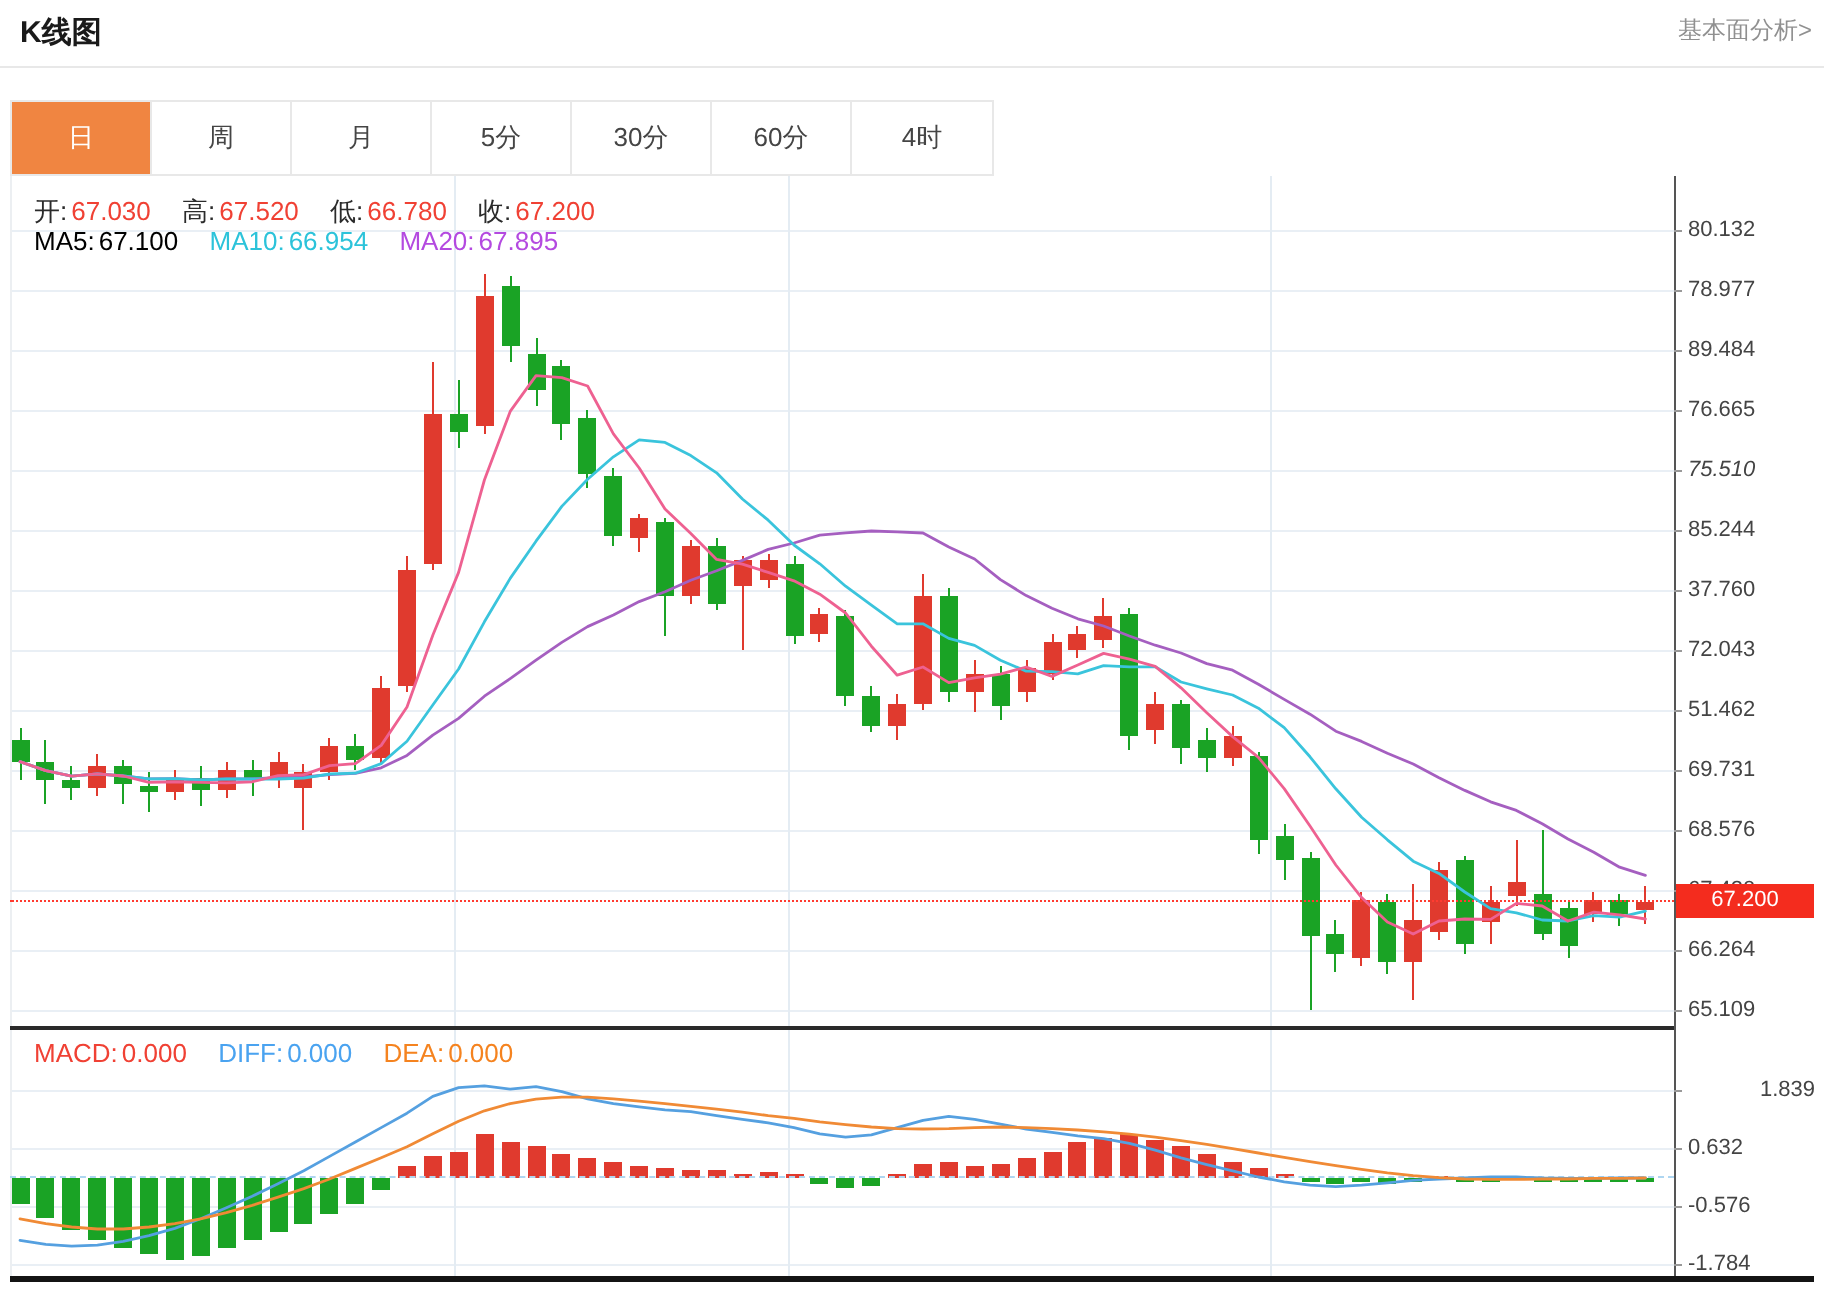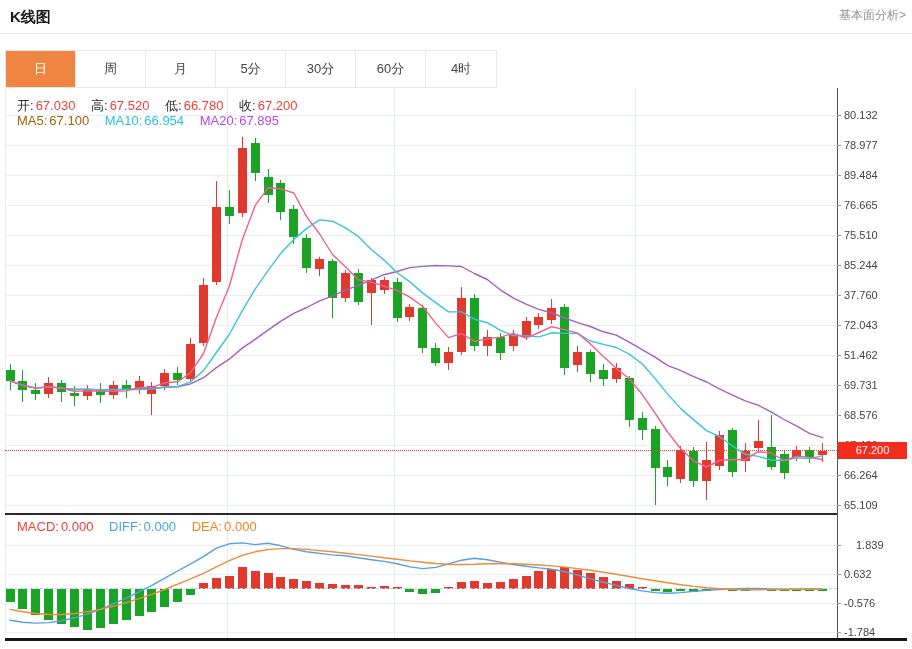--- a/index.html
+++ b/index.html
@@ -24,21 +24,21 @@
   .bottomline{position:absolute;left:5px;top:638px;width:902px;height:2.5px;background:#141414;z-index:3;}
   .priceline{position:absolute;left:5px;width:832px;height:0;border-top:1px dotted #ff3b30;z-index:4;}
   .zeroline{position:absolute;left:5px;top:588px;width:832px;height:0;border-top:1px dashed #aed6f1;z-index:4;}
   .pricetag{position:absolute;left:838px;width:69px;height:17px;background:#f42c1e;color:#fff;
             font-size:11px;line-height:17px;text-align:center;z-index:8;}
   .legend{position:absolute;left:17px;font-size:13px;z-index:6;white-space:nowrap;}
   .legend span{margin-right:2px;}
   .lg-gap{margin-right:12px !important;}
   .lbl{color:#2b2b2b;}
   .val-red{color:#f04134;}
-  .ma5{color:#a16207;} .ma10{color:#2cc3da;} .ma20{color:#b44ae0;}
+  .ma5{color:#000000;} .ma10{color:#2cc3da;} .ma20{color:#b44ae0;}
   .m-red{color:#f04134;} .m-blue{color:#4aa3f0;} .m-orange{color:#f5831f;}
   #grids div,#mainplot div,#macdplot div{position:absolute;}
   #mainplot,#macdplot{position:absolute;left:0;top:0;width:912px;height:649px;z-index:2;}
   #lines{position:absolute;left:0;top:0;z-index:5;pointer-events:none;}
   .ytick{position:absolute;width:4px;height:1px;background:#999;left:837px;z-index:6;}
   .ylab{position:absolute;left:844px;font-size:11px;color:#444;transform:translateY(-50%);z-index:6;}
 </style>
 </head>
 <body>
 
@@ -298,21 +298,21 @@
     <div id="yaxis">
         <div class="ytick" style="position: absolute; left: 837px; top: 115px;"></div>
         <div class="ylab" style="position: absolute; left: 844px; top: 115px;">80.132</div>
         <div class="ytick" style="position: absolute; left: 837px; top: 145px;"></div>
         <div class="ylab" style="position: absolute; left: 844px; top: 145px;">78.977</div>
         <div class="ytick" style="position: absolute; left: 837px; top: 175px;"></div>
         <div class="ylab" style="position: absolute; left: 844px; top: 175px;">89.484</div>
         <div class="ytick" style="position: absolute; left: 837px; top: 205.1px;"></div>
         <div class="ylab" style="position: absolute; left: 844px; top: 205.1px;">76.665</div>
         <div class="ytick" style="position: absolute; left: 837px; top: 235.1px;"></div>
-        <div class="ylab" style="position: absolute; left: 844px; top: 235.1px;">75.510</div>
+        <div class="ylab" style="position: absolute; left: 844px; top: 235.1px; font-style: italic;">75.510</div>
         <div class="ytick" style="position: absolute; left: 837px; top: 265.1px;"></div>
         <div class="ylab" style="position: absolute; left: 844px; top: 265.1px;">85.244</div>
         <div class="ytick" style="position: absolute; left: 837px; top: 295.1px;"></div>
         <div class="ylab" style="position: absolute; left: 844px; top: 295.1px;">37.760</div>
         <div class="ytick" style="position: absolute; left: 837px; top: 325.1px;"></div>
         <div class="ylab" style="position: absolute; left: 844px; top: 325.1px;">72.043</div>
         <div class="ytick" style="position: absolute; left: 837px; top: 355.1px;"></div>
         <div class="ylab" style="position: absolute; left: 844px; top: 355.1px;">51.462</div>
         <div class="ytick" style="position: absolute; left: 837px; top: 385.2px;"></div>
         <div class="ylab" style="position: absolute; left: 844px; top: 385.2px;">69.731</div>
@@ -320,21 +320,21 @@
         <div class="ylab" style="position: absolute; left: 844px; top: 415.2px;">68.576</div>
         <div class="ytick" style="position: absolute; left: 837px; top: 445.2px;"></div>
         <div class="ylab" style="position: absolute; left: 844px; top: 445.2px;">67.420</div>
         <div class="ytick" style="position: absolute; left: 837px; top: 475.2px;"></div>
         <div class="ylab" style="position: absolute; left: 844px; top: 475.2px;">66.264</div>
         <div class="ytick" style="position: absolute; left: 837px; top: 505.2px;"></div>
         <div class="ylab" style="position: absolute; left: 844px; top: 505.2px;">65.109</div>
       </div>
     <div id="y2axis">
         <div class="ytick" style="position: absolute; left: 837px; top: 544.8px;"></div>
-        <div class="ylab" style="position: absolute; left: 856px; top: 544.8px; text-align: center;">1.839</div>
+        <div class="ylab" style="position: absolute; left: 880px; top: 544.8px; text-align: center;">1.839</div>
         <div class="ytick" style="position: absolute; left: 837px; top: 573.8px;"></div>
         <div class="ylab" style="position: absolute; left: 844px; top: 573.8px;">0.632</div>
         <div class="ytick" style="position: absolute; left: 837px; top: 602.8px;"></div>
         <div class="ylab" style="position: absolute; left: 844px; top: 602.8px;">-0.576</div>
         <div class="ytick" style="position: absolute; left: 837px; top: 631.9px;"></div>
         <div class="ylab" style="position: absolute; left: 844px; top: 631.9px;">-1.784</div>
       </div>
 
     <div class="divider"></div>
     <div class="axisline"></div>

